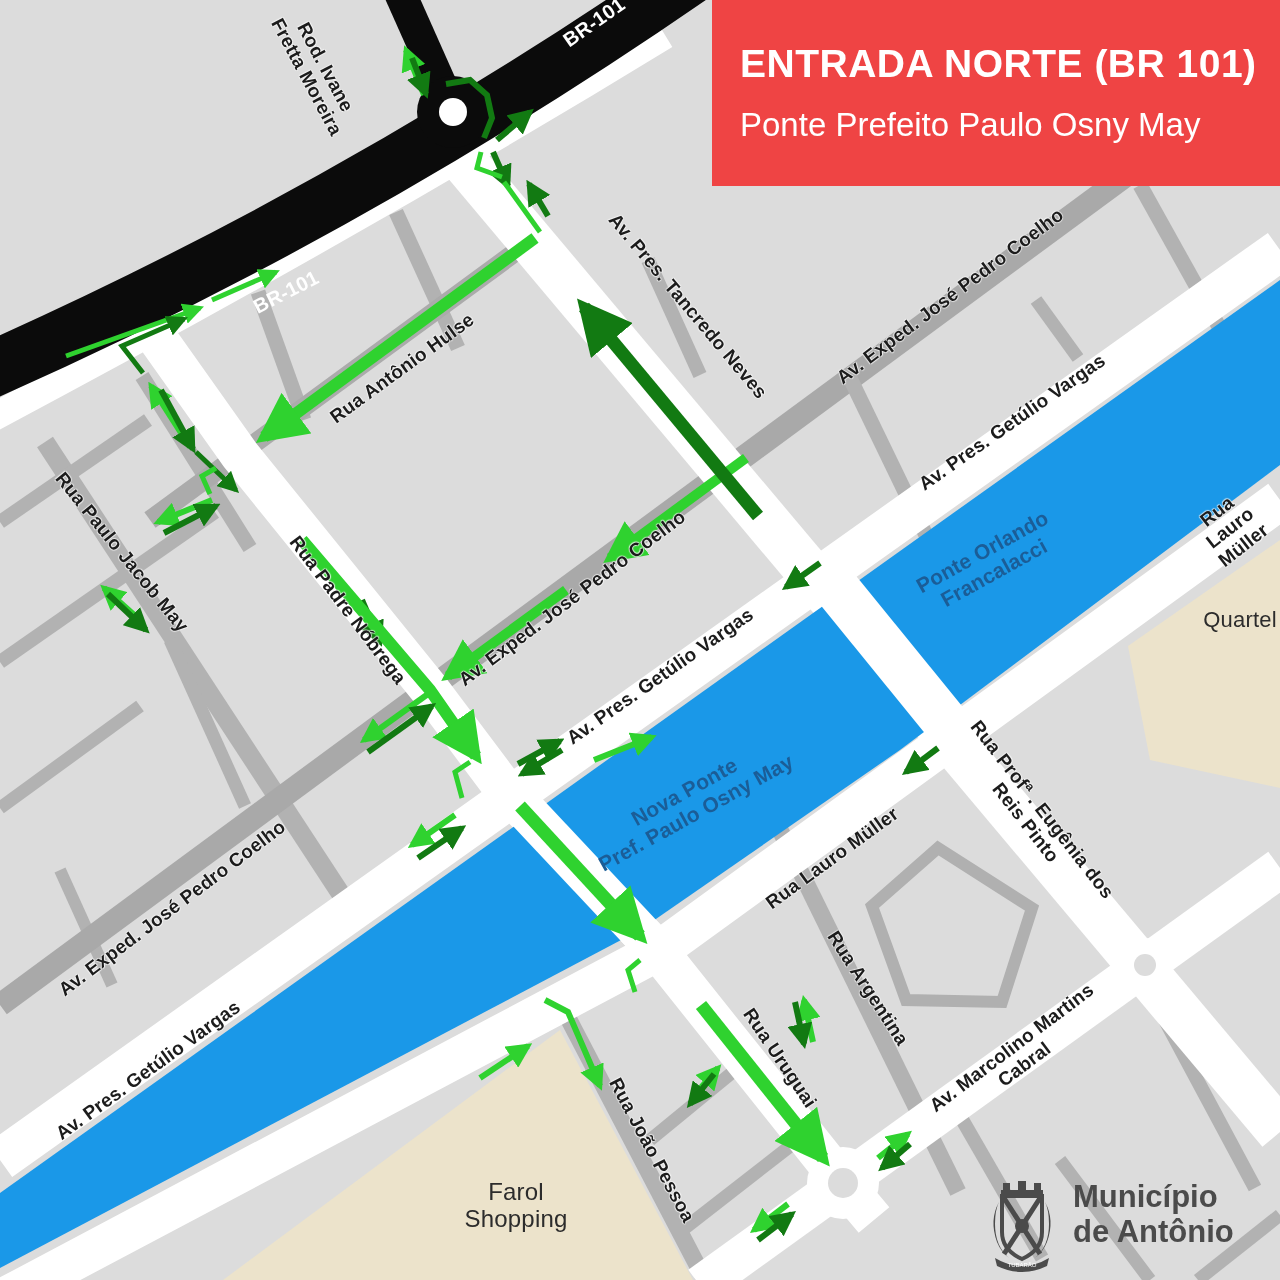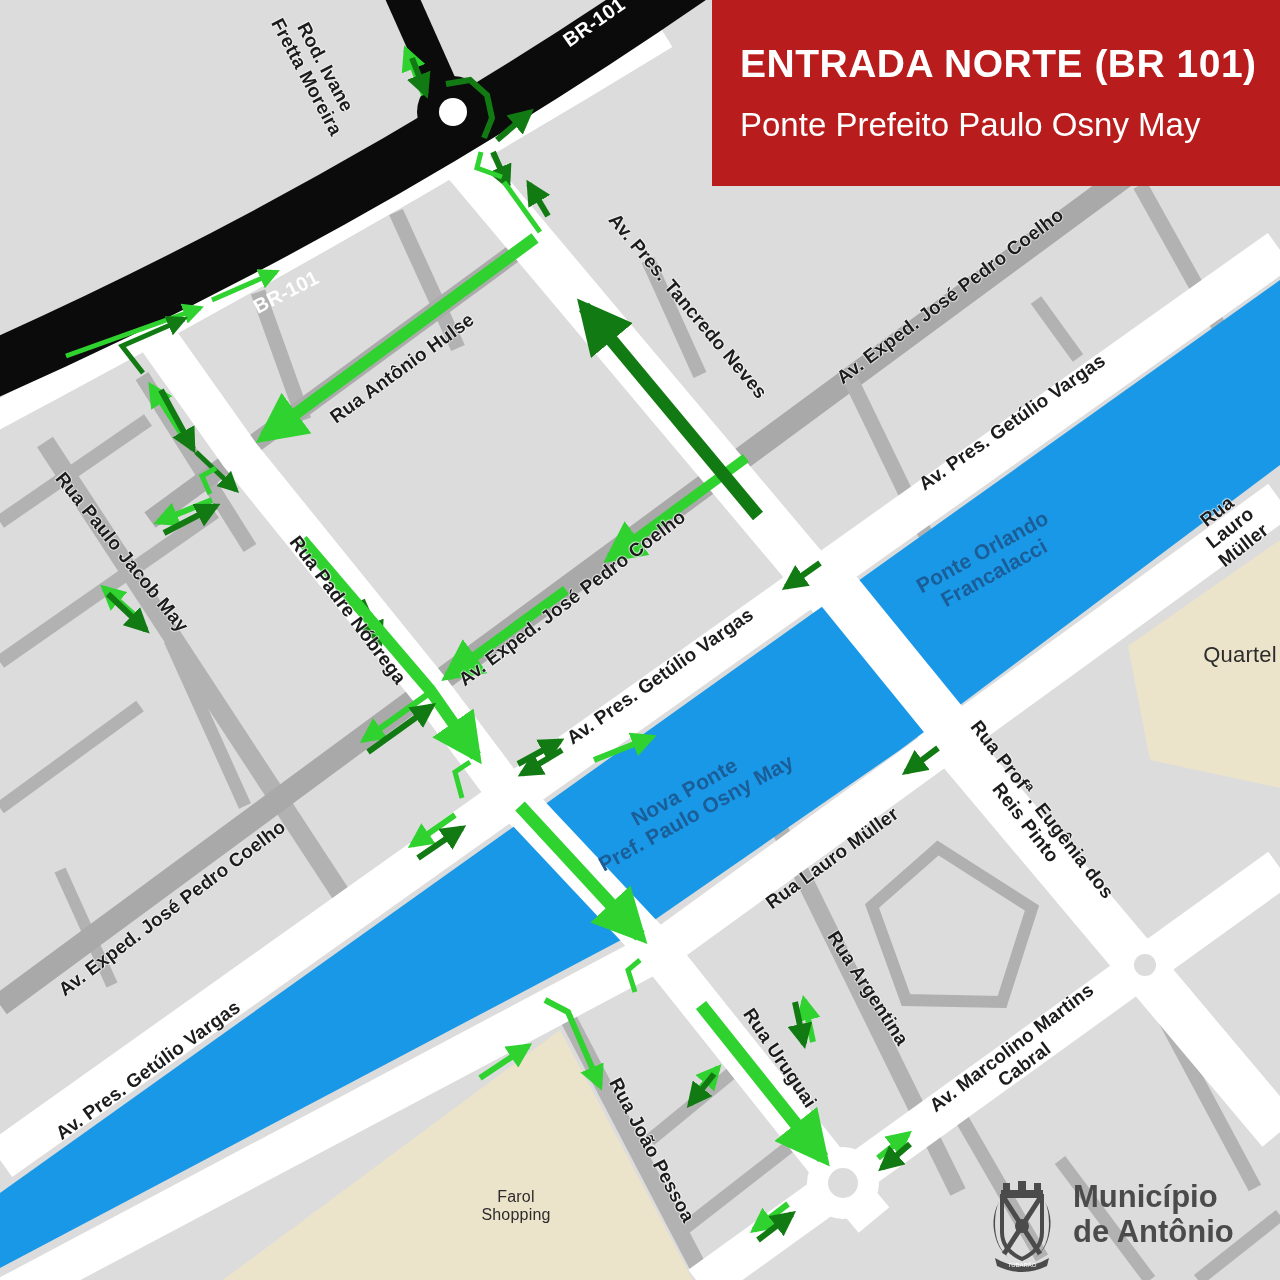--- a/index.html
+++ b/index.html
@@ -8,21 +8,21 @@
   #map{position:relative;width:1280px;height:1280px;overflow:hidden;}
   #basemap{position:absolute;left:0;top:0;}
   .maplabel{position:absolute;white-space:pre-line;color:#1c1c1c;font-weight:bold;
             line-height:1.12;text-align:center;letter-spacing:.2px;
             text-shadow:0 1px 1px rgba(255,255,255,.65),0 -1px 1px rgba(255,255,255,.65),
                         1px 0 1px rgba(255,255,255,.65),-1px 0 1px rgba(255,255,255,.65);}
   .lbl-road-white{color:#fff;text-shadow:none;}
   .lbl-river{color:#1b5d97;text-shadow:none;font-weight:bold;}
   .lbl-area{color:#2c2c2c;font-weight:normal;text-shadow:none;}
   #title-box{position:absolute;left:712px;top:0;width:568px;height:186px;
-             background:#b91c1c;display:flex;flex-direction:column;justify-content:center;
+             background:#ef4444;display:flex;flex-direction:column;justify-content:center;
              padding-left:28px;box-sizing:border-box;}
   #title-box h1{margin:0;color:#fff;font-size:39px;font-weight:bold;letter-spacing:.5px;}
   #title-box h2{margin:20px 0 0 0;color:#fff;font-size:33px;font-weight:normal;}
   #logo{position:absolute;left:985px;top:1180px;display:flex;align-items:flex-start;}
   #logo-text{margin-left:14px;color:#4b4b4b;font-weight:bold;font-size:31px;line-height:1.12;}
 </style>
 </head>
 <body>
 
 <div id="map">
@@ -158,34 +158,34 @@
   <div id="label-layer">
       <div class="maplabel " style="left: 316px; top: 72px; font-size: 19px; transform: translate(-50%, -50%) rotate(62deg);">Rod. Ivane
 Fretta Moreira</div>
       <div class="maplabel lbl-road-white" style="left: 594px; top: 22px; font-size: 20px; transform: translate(-50%, -50%) rotate(-35deg);">BR-101</div>
       <div class="maplabel lbl-road-white" style="left: 286px; top: 292px; font-size: 20px; transform: translate(-50%, -50%) rotate(-27deg);">BR-101</div>
       <div class="maplabel " style="left: 688px; top: 306px; font-size: 19px; transform: translate(-50%, -50%) rotate(50deg);">Av. Pres. Tancredo Neves</div>
       <div class="maplabel " style="left: 402px; top: 368px; font-size: 19px; transform: translate(-50%, -50%) rotate(-36deg);">Rua Antônio Hulse</div>
       <div class="maplabel " style="left: 950px; top: 296px; font-size: 19px; transform: translate(-50%, -50%) rotate(-37deg);">Av. Exped. José Pedro Coelho</div>
       <div class="maplabel " style="left: 1012px; top: 422px; font-size: 19px; transform: translate(-50%, -50%) rotate(-35deg);">Av. Pres. Getúlio Vargas</div>
       <div class="maplabel " style="left: 1230px; top: 528px; font-size: 19px; transform: translate(-50%, -50%) rotate(-38deg);">Rua Lauro Müller</div>
-      <div class="maplabel lbl-area" style="left: 1240px; top: 655px; font-size: 22px; transform: translate(-50%, -50%) rotate(0deg);">Quartel</div>
+      <div class="maplabel lbl-area" style="left: 1240px; top: 620px; font-size: 22px; transform: translate(-50%, -50%) rotate(0deg);">Quartel</div>
       <div class="maplabel lbl-river" style="left: 988px; top: 562px; font-size: 21px; transform: translate(-50%, -50%) rotate(-29deg);">Ponte Orlando
 Francalacci</div>
       <div class="maplabel " style="left: 572px; top: 598px; font-size: 19px; transform: translate(-50%, -50%) rotate(-37deg);">Av. Exped. José Pedro Coelho</div>
       <div class="maplabel " style="left: 348px; top: 610px; font-size: 19px; transform: translate(-50%, -50%) rotate(53deg);">Rua Padre Nóbrega</div>
       <div class="maplabel " style="left: 122px; top: 552px; font-size: 19px; transform: translate(-50%, -50%) rotate(51deg);">Rua Paulo Jacob May</div>
       <div class="maplabel " style="left: 660px; top: 676px; font-size: 19px; transform: translate(-50%, -50%) rotate(-35deg);">Av. Pres. Getúlio Vargas</div>
       <div class="maplabel lbl-river" style="left: 690px; top: 802px; font-size: 21px; transform: translate(-50%, -50%) rotate(-29deg);">Nova Ponte
 Pref. Paulo Osny May</div>
       <div class="maplabel " style="left: 832px; top: 858px; font-size: 19px; transform: translate(-50%, -50%) rotate(-36deg);">Rua Lauro Müller</div>
       <div class="maplabel " style="left: 1034px; top: 816px; font-size: 19px; transform: translate(-50%, -50%) rotate(52deg);">Rua Profª . Eugênia dos Reis Pinto</div>
       <div class="maplabel " style="left: 172px; top: 908px; font-size: 19px; transform: translate(-50%, -50%) rotate(-37deg);">Av. Exped.  José Pedro Coelho</div>
       <div class="maplabel " style="left: 148px; top: 1070px; font-size: 19px; transform: translate(-50%, -50%) rotate(-36deg);">Av. Pres. Getúlio Vargas</div>
-      <div class="maplabel lbl-area" style="left: 516px; top: 1206px; font-size: 16px; transform: translate(-50%, -50%) rotate(0deg);">Farol
+      <div class="maplabel lbl-area" style="left: 516px; top: 1206px; font-size: 24px; transform: translate(-50%, -50%) rotate(0deg);">Farol
 Shopping</div>
       <div class="maplabel " style="left: 652px; top: 1150px; font-size: 19px; transform: translate(-50%, -50%) rotate(62deg);">Rua João Pessoa</div>
       <div class="maplabel " style="left: 780px; top: 1058px; font-size: 19px; transform: translate(-50%, -50%) rotate(56deg);">Rua Uruguai</div>
       <div class="maplabel " style="left: 868px; top: 988px; font-size: 19px; transform: translate(-50%, -50%) rotate(57deg);">Rua Argentina</div>
       <div class="maplabel " style="left: 1018px; top: 1056px; font-size: 19px; transform: translate(-50%, -50%) rotate(-37deg);">Av. Marcolino Martins Cabral</div>
     </div>
 
   <div id="title-box">
     <h1>ENTRADA NORTE (BR 101)</h1>
     <h2>Ponte Prefeito Paulo Osny May</h2>

